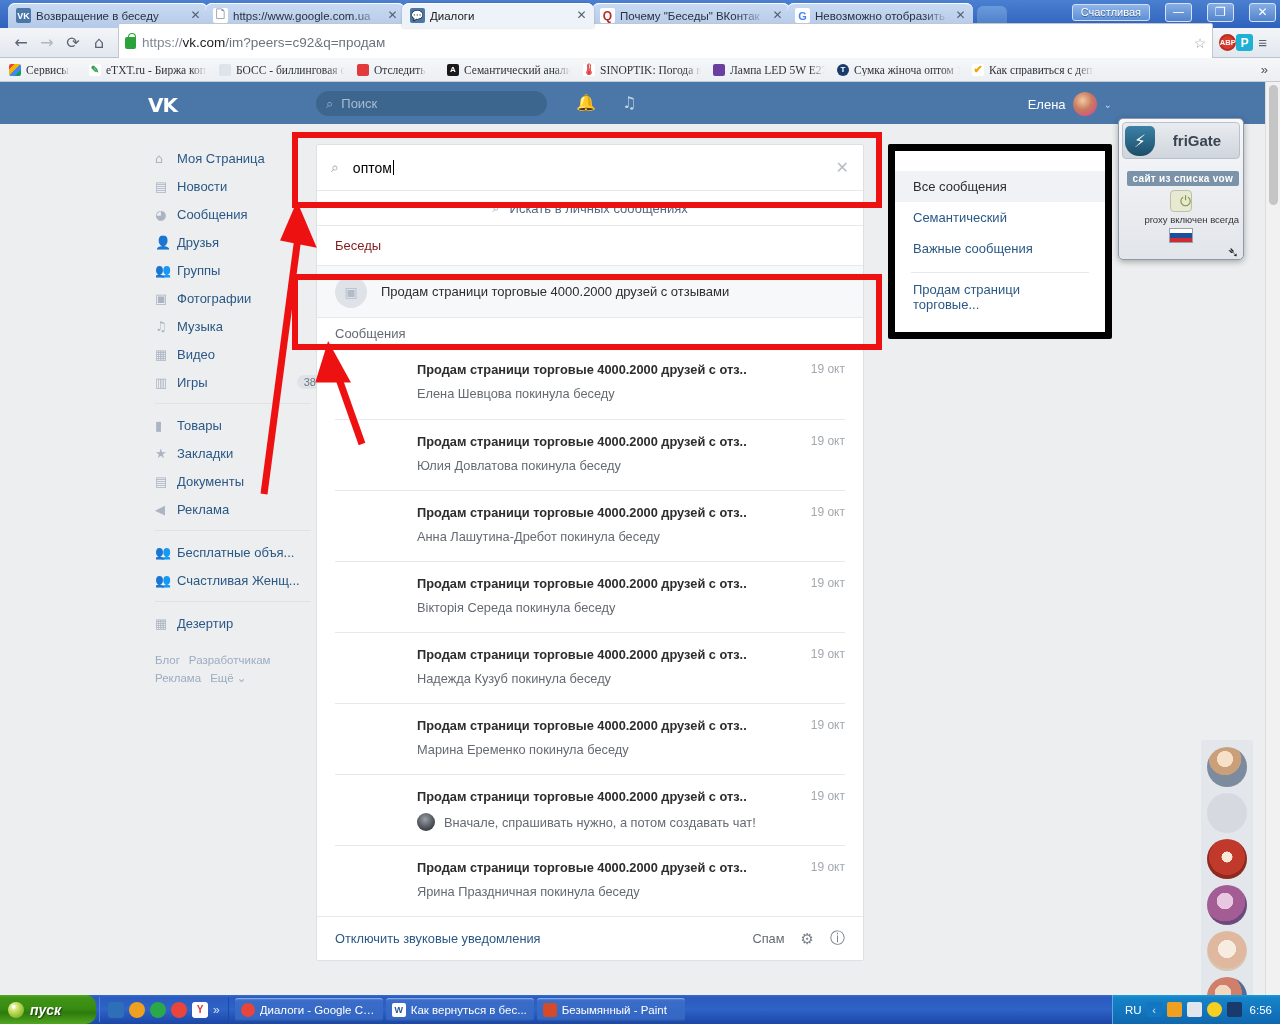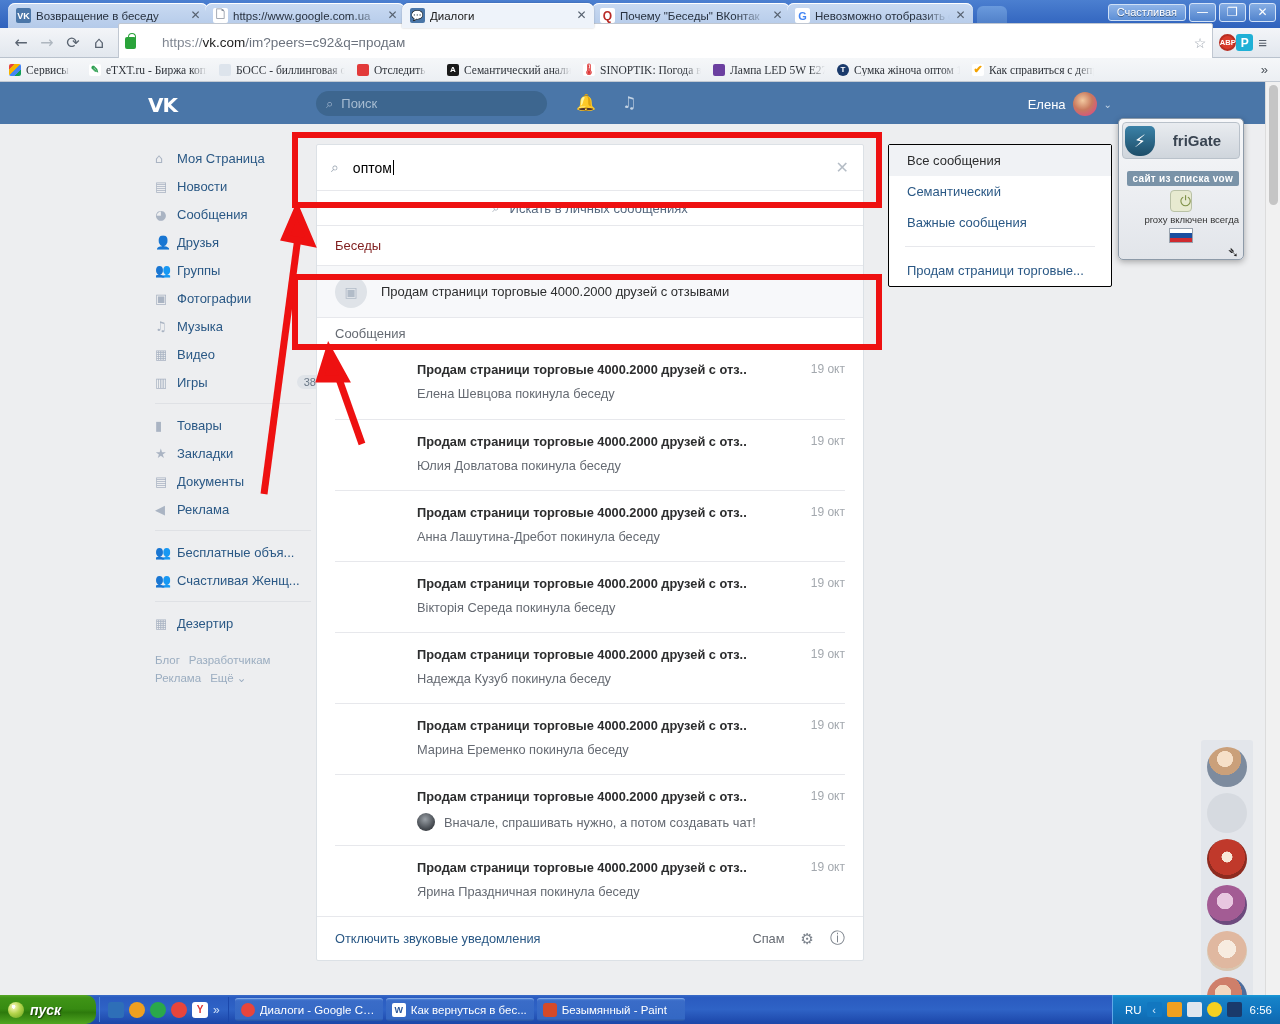--- a/index.html
+++ b/index.html
@@ -54,21 +54,21 @@
     flex: 0 0 13px; width: 13px; height: 13px; margin-left: 4px;
     color: #55606e; font-size: 12px; line-height: 12px; text-align: center;
   }
   .newtab {
     position: absolute; top: 6px; height: 20px; width: 30px;
     background: linear-gradient(to bottom,#6a9add,#4c7cc6);
     border-radius: 6px 6px 0 0;
   }
 
   
-  .winbtns { position: absolute; right: 4px; top: 3px; display: flex; align-items: center; gap: 3px; }
+  .winbtns { position: absolute; right: 4px; top: 3px; display: flex; align-items: center; gap: 15px; }
   .user-chip {
     height: 17px; padding: 0 8px; border-radius: 3px;
     background: linear-gradient(to bottom,#8fb4e8,#5d8fd6);
     border: 1px solid #cfe0f6;
     color: #fff; font-size: 11px; line-height: 15px;
     text-shadow: 0 1px 0 rgba(0,0,0,.4);
   }
   .wbtn {
     width: 27px; height: 19px; border-radius: 3px;
     background: linear-gradient(to bottom,#86aee4,#5183cd);
@@ -87,21 +87,20 @@
   .navicon {
     width: 26px; height: 24px; display: flex; align-items: center; justify-content: center;
     color: #5a6471; font-size: 16px; font-family: "DejaVu Sans", sans-serif;
   }
   .navicon.dim { color: #aeb6bf; }
   .omnibox {
     flex: 1 1 auto; height: 40px; margin: 0 6px;
     background: #fff; border: 1px solid #c0c7d1; border-radius: 2px;
     display: flex; align-items: center; padding: 0 6px;
     font-size: 13.5px;
-    gap: 20px;
   }
   .lockico {
     width: 11px; height: 12px; background: #2aa33a; border-radius: 2px;
     margin-right: 6px; position: relative; flex: 0 0 11px;
   }
   .lockico:before {
     content: ""; position: absolute; left: 2.5px; top: -3.5px;
     width: 6px; height: 6px; border: 1.6px solid #2aa33a;
     border-bottom: none; border-radius: 4px 4px 0 0;
   }
@@ -274,23 +273,22 @@
     height: 44px; display: flex; align-items: center; padding: 0 18px;
     border-top: 1px solid #e7e8ec;
     font-size: 12.8px; color: #2a5885;
   }
   .panel-foot .right { margin-left: auto; display: flex; align-items: center; gap: 16px; color: #656a72; }
   .panel-foot .gear, .panel-foot .info { color: #7b828b; font-size: 15px; font-family: "DejaVu Sans", sans-serif; }
 
   
   .filterpanel {
     position: absolute; left: 888px; top: 62px; width: 224px;
-    background: #fff; border: 1px solid #000000; border-radius: 2px;
-    padding: 0 0;
-    text-align: right;
+    background: #fff; border: 7px solid #000000; border-radius: 2px;
+    padding: 20px 0;
   }
   .fitem {
     height: 31px; display: flex; align-items: center; padding: 0 18px;
     font-size: 13px; color: #2a5885;
   }
   .fitem.active { background: #f0f2f5; color: #2c2d2e; }
   .fsep { height: 1px; background: #e7e8ec; margin: 8px 16px; }
 
   
   .frigate {

